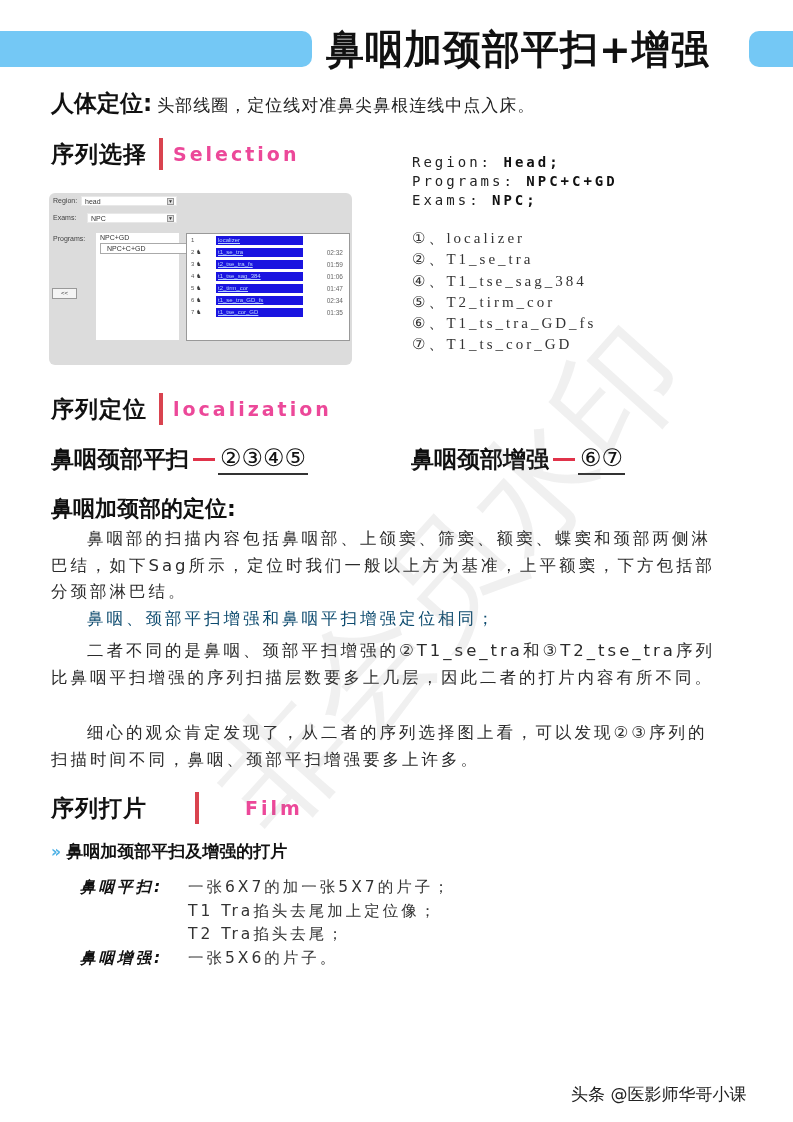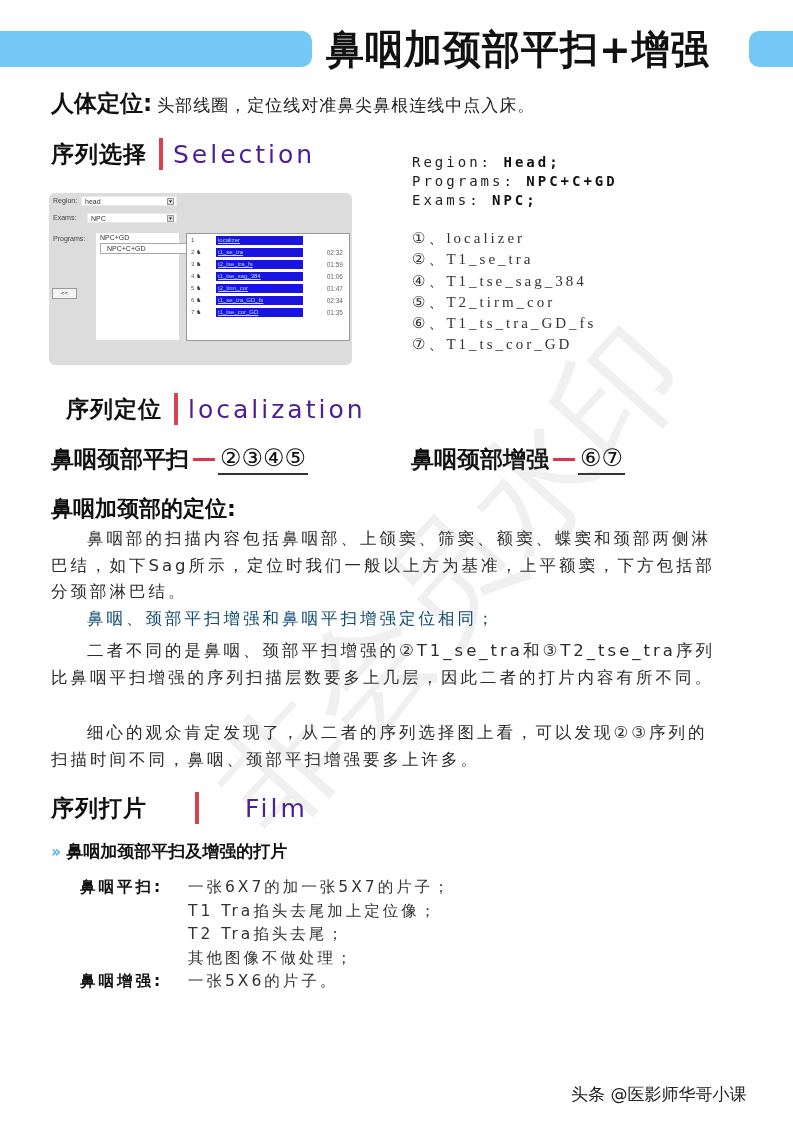--- a/index.html
+++ b/index.html
@@ -27,21 +27,21 @@
   }
 
   .posline { position: absolute; left: 51px; top: 88px; white-space: nowrap; }
   .posline .lbl { font-weight: bold; font-size: 23px; color: #111; }
   .posline .txt { font-size: 17px; letter-spacing: 1px; color: #222; }
 
   
   .sec { position: absolute; left: 51px; height: 40px; white-space: nowrap; display: flex; align-items: center; }
   .sec .cn { font-weight: bold; font-size: 23px; color: #111; letter-spacing: 1px; }
   .sec .bar { width: 4px; height: 32px; background: #d9434f; margin: 0 10px 0 12px; }
-  .sec .en { font-family: "DejaVu Sans", sans-serif; font-weight: normal; font-size: 25px; letter-spacing: 3px; color: #4c1d95; }
+  .sec .en { font-family: "DejaVu Sans", sans-serif; font-weight: bold; font-size: 19px; letter-spacing: 3px; color: #ec4899; }
 
   
   .panel {
     position: absolute; left: 49px; top: 193px; width: 303px; height: 172px;
     background: #dcdcdc; border-radius: 6px;
     font-family: "Liberation Sans", sans-serif; font-size: 7px; color: #333;
   }
   .panel .lbl { position: absolute; font-size: 7px; color: #444; }
   .combo {
     position: absolute; background: #fff; height: 10px; border: 1px solid #e8e8e8;
@@ -105,21 +105,21 @@
   }
   .para .ind { display: inline-block; width: 36px; }
   .red { color: #0c4a6e; }
 
   .sub-film { position: absolute; left: 51px; top: 840px; white-space: nowrap; display: flex; align-items: center; }
   .sub-film .chev { color: #4fb2e6; font-weight: bold; font-size: 16px; letter-spacing: -3px; margin-right: 8px; }
   .sub-film .t { font-weight: bold; font-size: 17px; color: #111; }
 
   .film { position: absolute; left: 80px; top: 876px; font-size: 15.5px; line-height: 23.5px; letter-spacing: 3px; color: #333; }
   .film .row { white-space: nowrap; display: flex; }
-  .film .k { font-weight: bold; color: #111; width: 108px; flex: none; }
+  .film .k { font-weight: bold; color: #111; width: 108px; flex: none; font-style: italic; }
   .film .v { }
 
   .watermark {
     position: absolute; left: 150px; top: 520px; width: 560px;
     font-size: 125px; color: rgba(120,120,120,0.11); font-weight: normal;
     transform: rotate(-48deg); transform-origin: center; white-space: nowrap;
     pointer-events: none;
   }
   .credit { position: absolute; left: 571px; top: 1083px; font-size: 17px; color: #222; white-space: nowrap; }
 </style>
@@ -211,21 +211,21 @@
 </div>
 <div class="seqlist">
   <div>①、localizer</div>
   <div>②、T1_se_tra</div>
   <div>④、T1_tse_sag_384</div>
   <div>⑤、T2_tirm_cor</div>
   <div>⑥、T1_ts_tra_GD_fs</div>
   <div>⑦、T1_ts_cor_GD</div>
 </div>
 
-<div class="sec" style="top:389px;margin-left:15px;">
+<div class="sec" style="top:389px;">
   <span class="cn">序列定位</span>
   <span class="bar"></span>
   <span class="en">localization</span>
 </div>
 
 <div class="subhead" style="left:51px;">
   <span class="cn">鼻咽颈部平扫</span>
   <span class="dash"></span>
   <span class="nums">②③④⑤</span>
 </div>
@@ -260,24 +260,20 @@
   </div>
   <div class="row">
     <span class="k"></span>
     <span class="v">T1 Tra掐头去尾加上定位像；</span>
   </div>
   <div class="row">
     <span class="k"></span>
     <span class="v">T2 Tra掐头去尾；</span>
   </div>
   <div class="row">
-    <span class="k"></span>
-    <span class="v">其他图像不做处理；</span>
-  </div>
-  <div class="row">
     <span class="k">鼻咽增强:</span>
     <span class="v">一张5X6的片子。</span>
   </div>
 </div>
 
 <div class="watermark">非会员水印</div>
 
 <div class="credit">头条 @医影师华哥小课</div>
 
 </body></html>

